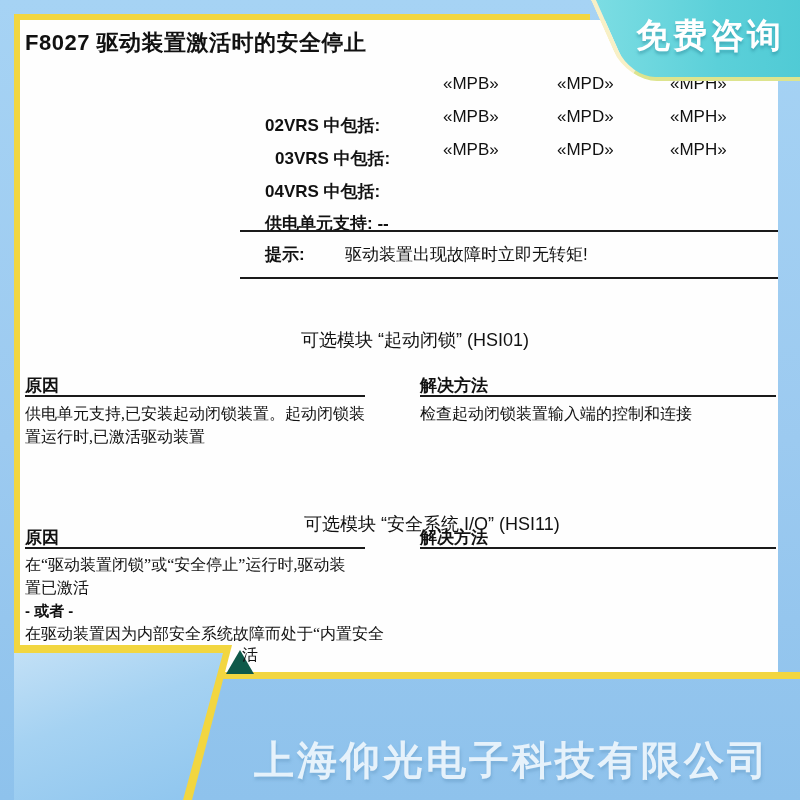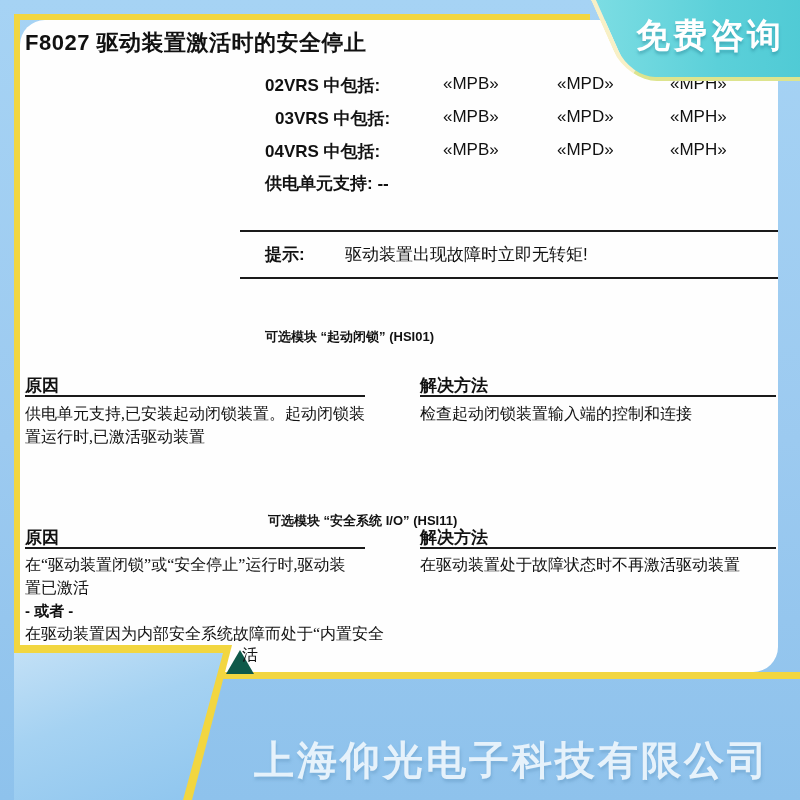--- a/index.html
+++ b/index.html
@@ -10,30 +10,30 @@
   }
   .abs{position:absolute;}
 
   
   .bar{background:#f2d640;}
   #frame-left{left:14px;top:14px;width:6px;height:664px;}
   #frame-top{left:14px;top:14px;width:576px;height:6px;}
   #frame-bottom{left:14px;top:672px;width:786px;height:7px;}
 
   
-  #doc{left:20px;top:20px;width:758px;height:652px;background:#fefefe;color:#111;border-radius:25px;}
+  #doc{left:20px;top:20px;width:758px;height:652px;background:#fefefe;color:#111;}
 
   
   .doc-title{left:5px;top:8px;font-size:22px;font-weight:bold;letter-spacing:0.5px;}
-  .vrow-label{font-size:17px;font-weight:bold;}
+  .vrow-label{font-size:17px;font-weight:bold;margin-top:40px;}
   .vrow-col{font-size:17px;}
   .note-line{left:220px;width:538px;height:2px;background:#1a1a1a;}
   .note-label{left:245px;top:223px;font-size:17px;font-weight:bold;}
   .note-text{left:325px;top:223px;font-size:17px;font-family:Liberation Sans, sans-serif;}
-  .sec-heading{font-size:13px;font-weight:bold;}
+  .sec-heading{font-size:18px;font-weight:normal;margin-left:36px;}
   .col-label{font-size:17px;font-weight:bold;}
   .underline{height:2px;background:#1a1a1a;}
   .body-text{font-size:16px;line-height:23px;font-family:"Liberation Serif",serif;}
   .body-text .b{font-weight:bold;font-family:"Liberation Sans",sans-serif;font-size:15px;}
 
   
   #badge-shape{
     left:590px;top:-2px;width:240px;height:79px;
     background:linear-gradient(115deg,#7cdde3 0%,#5bd0d9 45%,#47c6d2 100%);
     transform:skewX(24deg);transform-origin:top left;
@@ -125,23 +125,20 @@
     <div class="abs col-label" style="left:400px;top:506px">解决方法</div>
     <div class="abs underline" style="left:5px;top:527px;width:340px"></div>
     <div class="abs underline" style="left:400px;top:527px;width:356px"></div>
 
     <div class="abs body-text" style="left:5px;top:533px;width:380px">
       <div>在“驱动装置闭锁”或“安全停止”运行时,驱动装</div>
       <div>置已激活</div>
       <div class="b">- 或者 -</div>
       <div>在驱动装置因为内部安全系统故障而处于“内置安全</div>
     </div>
-    <div class="abs body-text" style="left:400px;top:533px;width:356px">
-      <div>在驱动装置处于故障状态时不再激活驱动装置</div>
-    </div>
   </div>
 
   <div class="abs" id="wedge-border"></div>
   <div class="abs" id="wedge-fill"></div>
   <div class="abs" id="fold-triangle"></div>
   <div class="abs" id="cause2-fragment">活</div>
 
   <div class="abs" id="badge-shape"></div>
   <div class="abs" id="badge-label">免费咨询</div>
 

